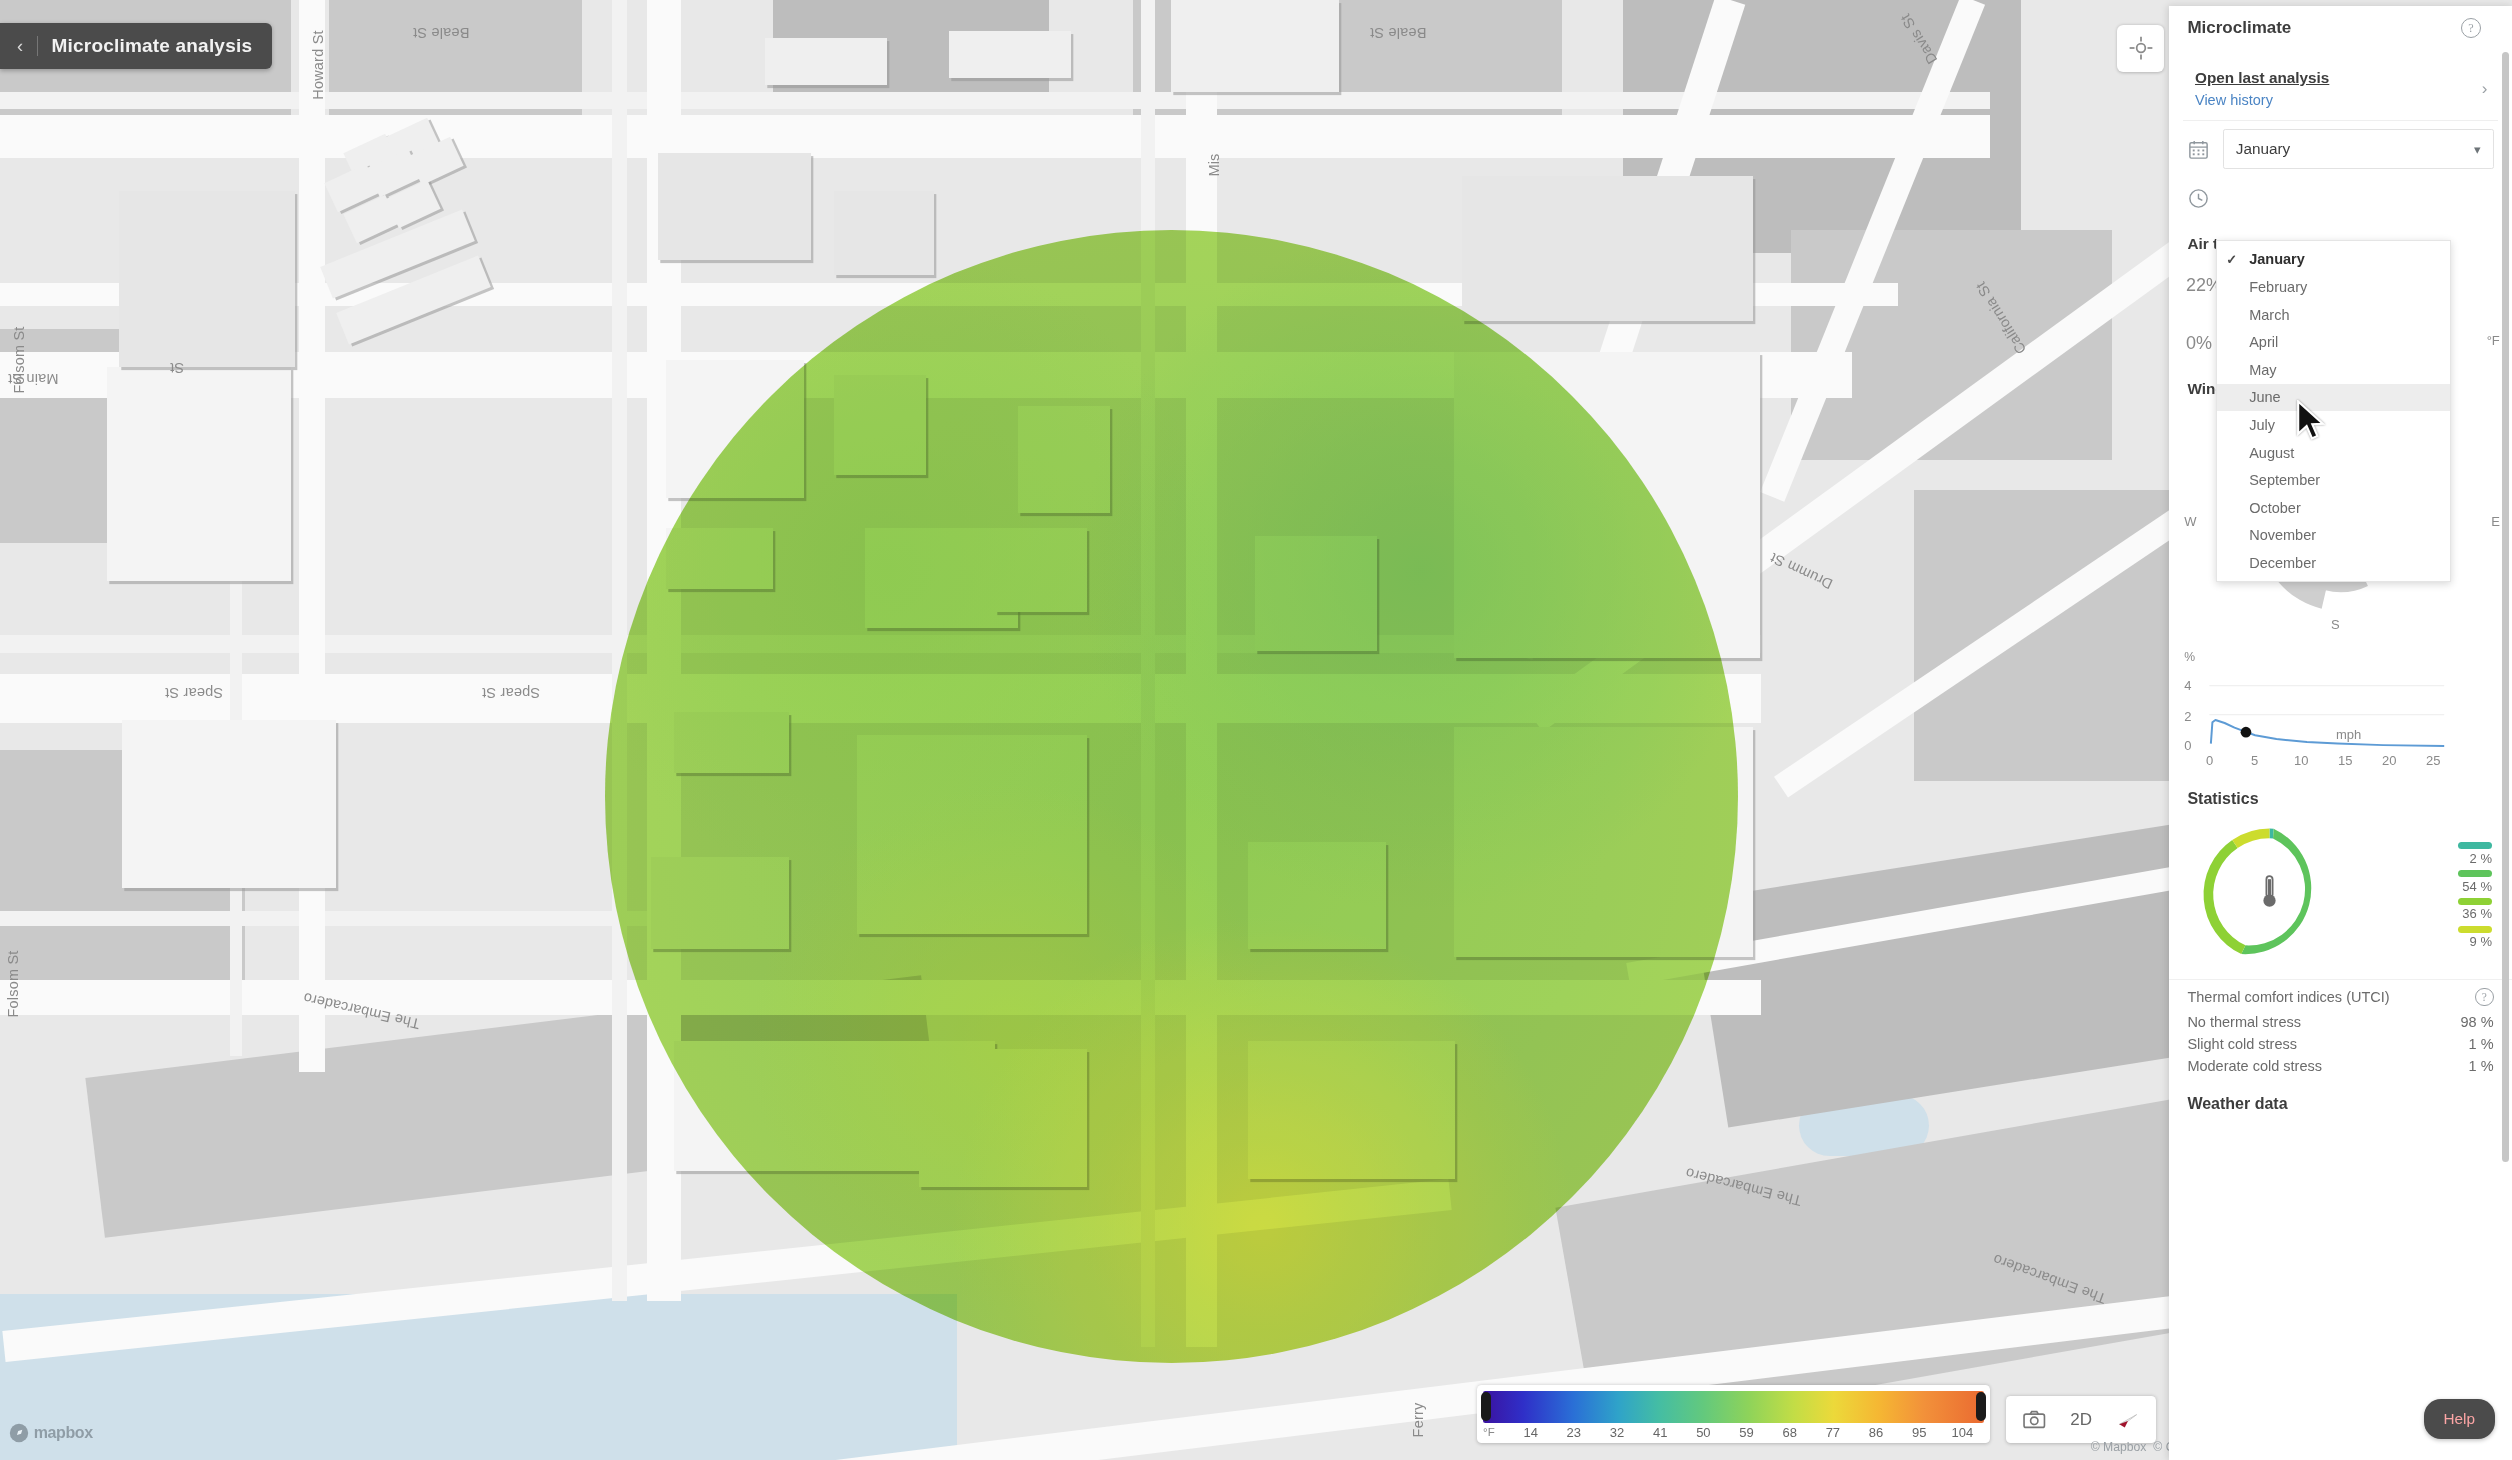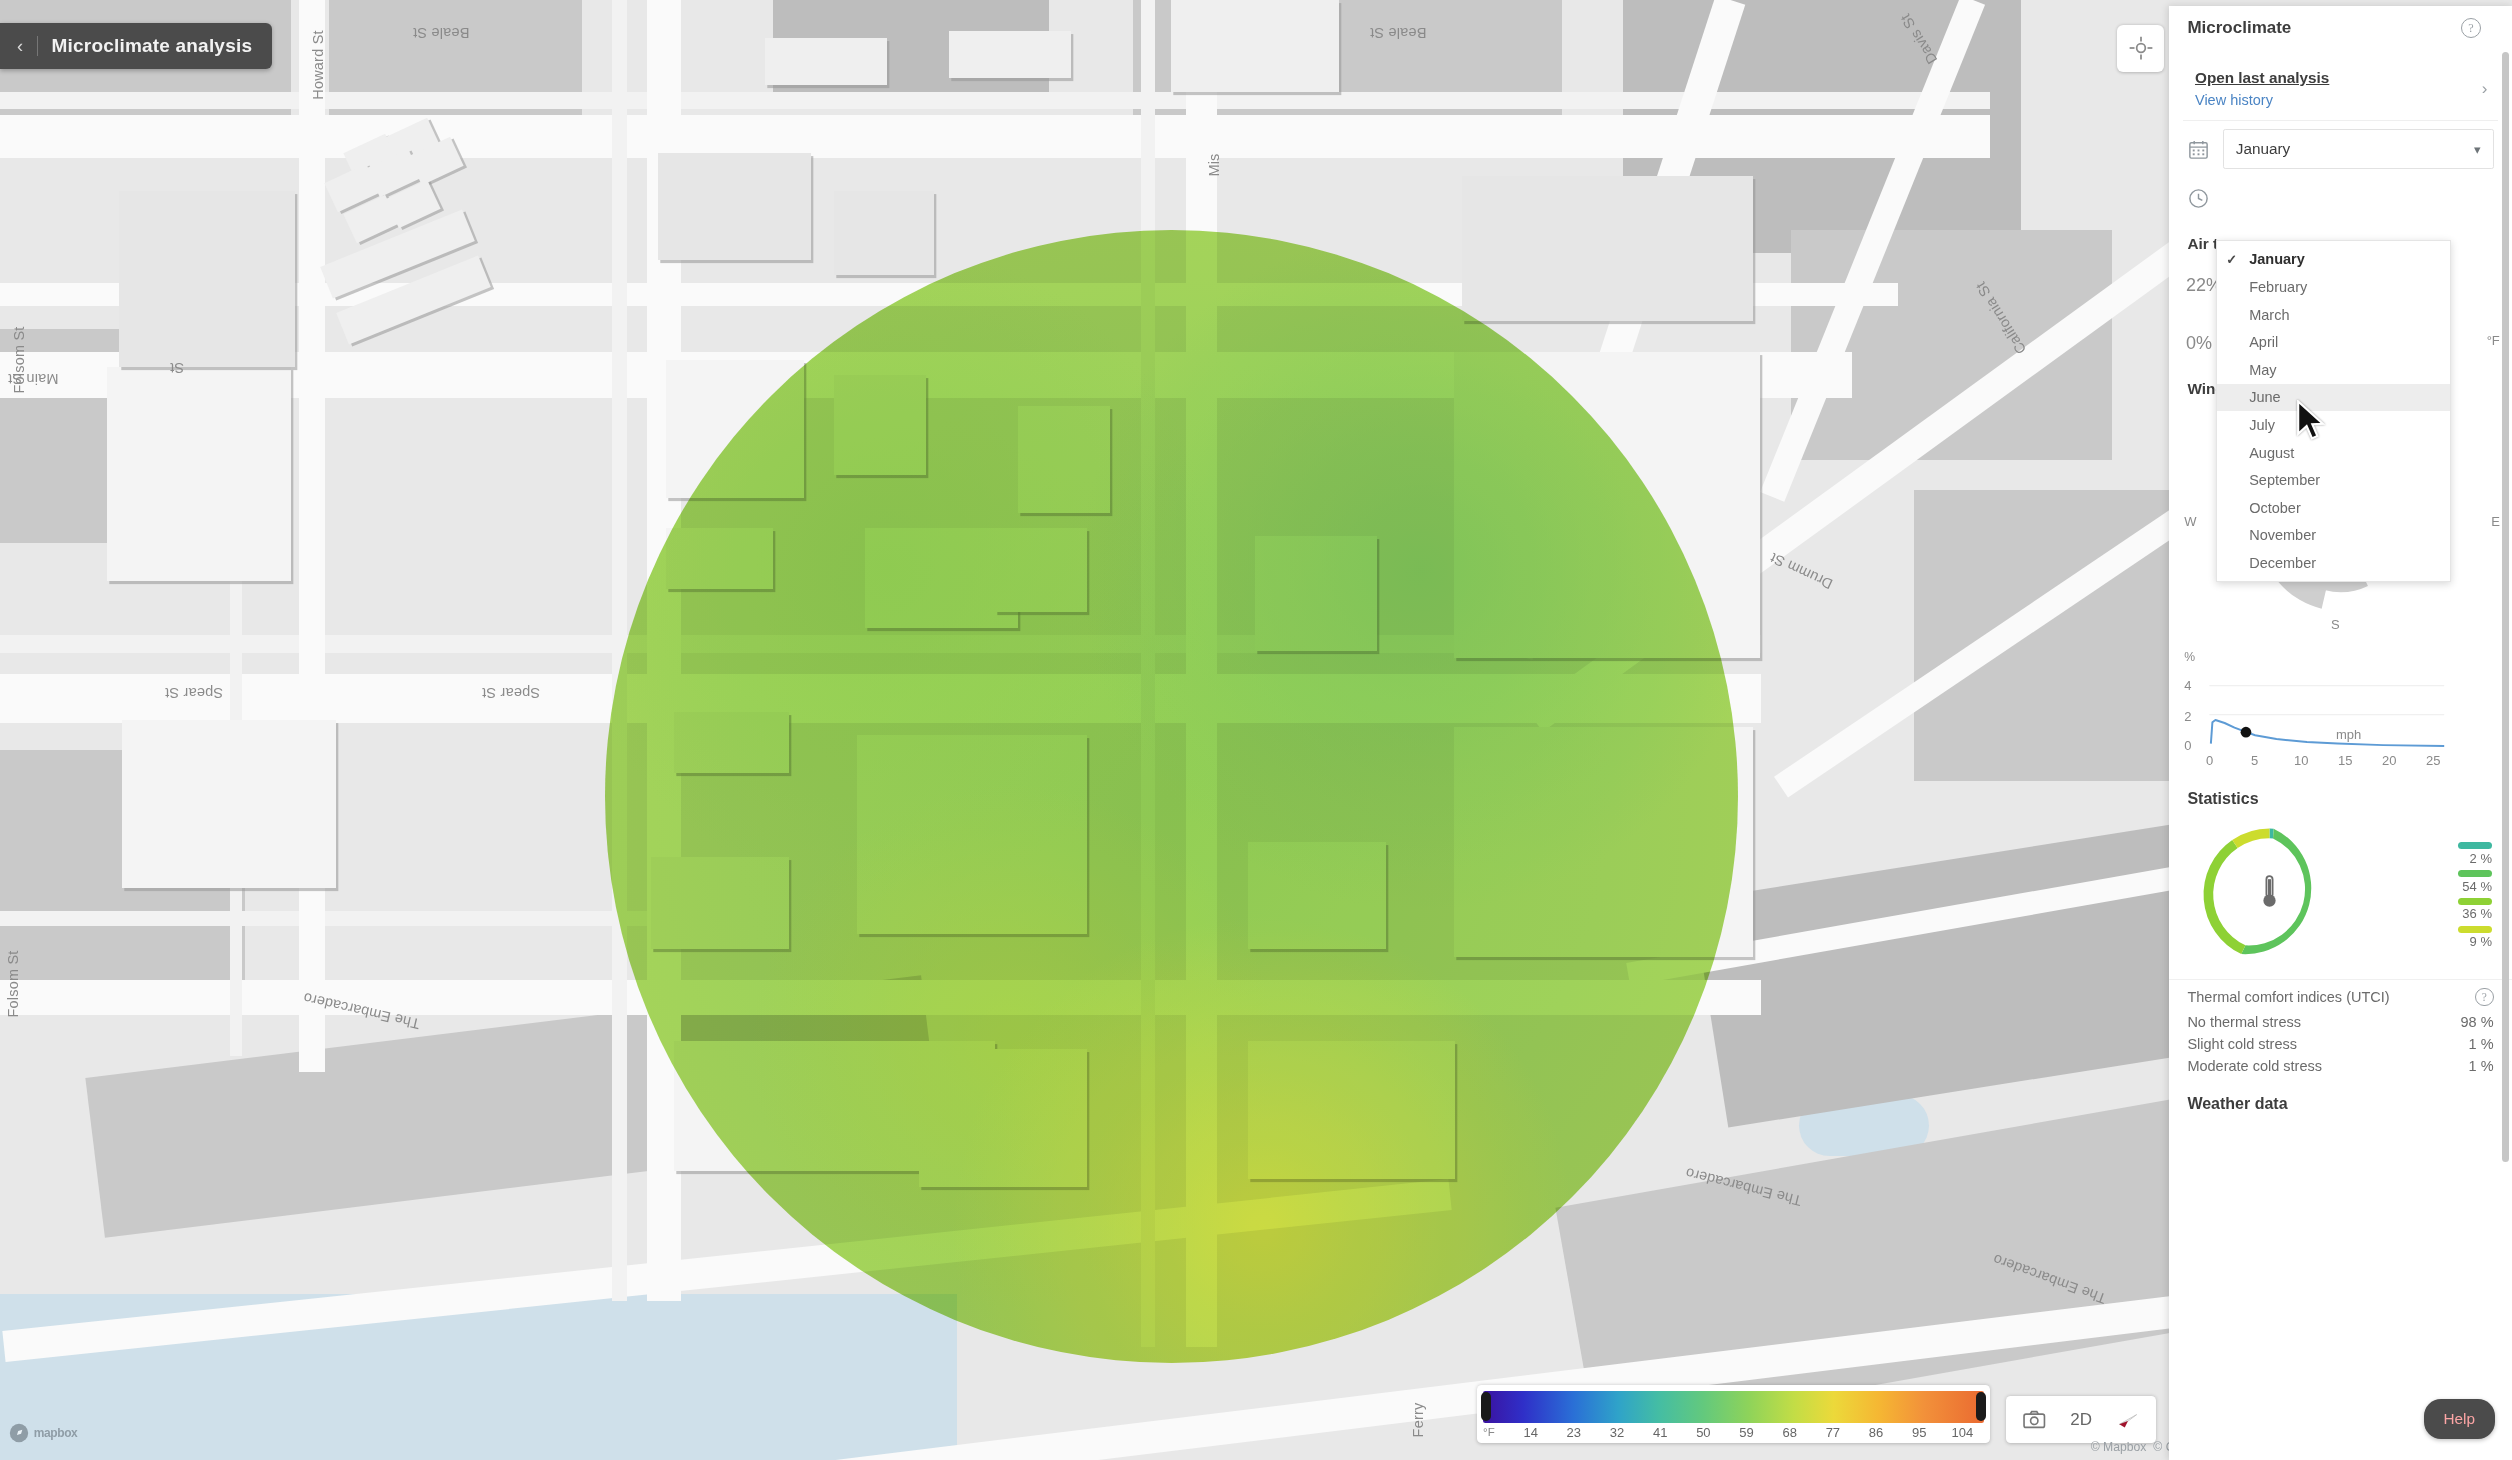--- a/index.html
+++ b/index.html
@@ -134,21 +134,21 @@
     display: flex; align-items: center; justify-content: center;
     color: #666; font-size: 17px;
   }
 
   
   .mapbox-logo {
     position: absolute; left: 9.2px; bottom: 17px;
     display: flex; align-items: center; gap: 4.6px;
     opacity: .55;
   }
-  .mapbox-logo .lbl { font-size: 12px; font-weight: bold; color: #5c6770; letter-spacing:-0.4px; }
+  .mapbox-logo .lbl { font-size: 16px; font-weight: bold; color: #5c6770; letter-spacing:-0.4px; }
   .attrib {
     position: absolute; right: 10.7px; bottom: 6.1px;
     font-size: 12.2px; color: #9aa0a5;
     display: flex; gap: 6.9px;
     white-space: nowrap;
   }
 
   
   #panel {
     position: absolute; right: 0; top: 6.1px;

